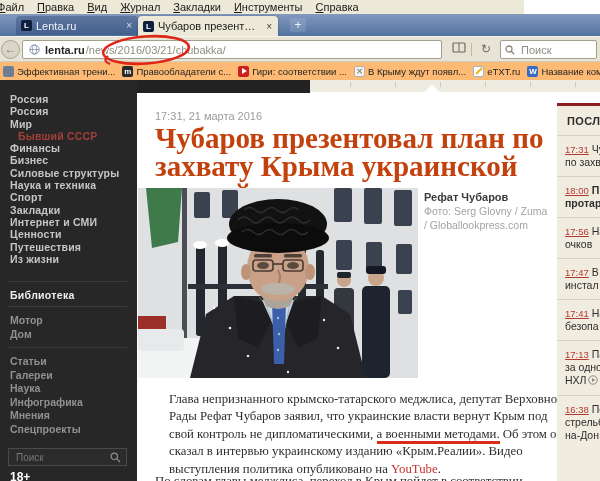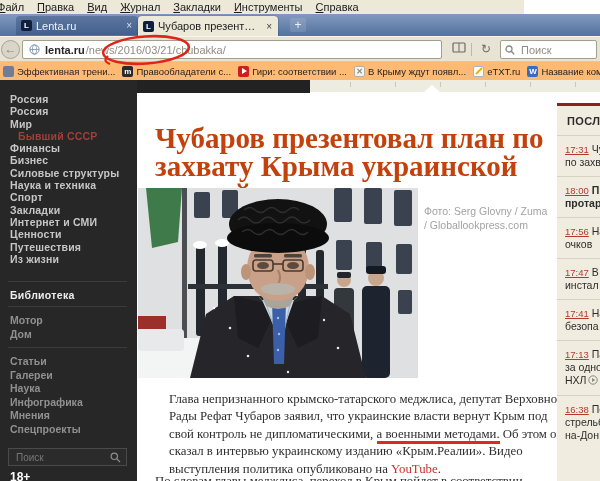--- a/index.html
+++ b/index.html
@@ -235,20 +235,21 @@
       <div class="ssearch">
         <input type="text" placeholder="Поиск" style="">
         <svg width="11" height="11" viewBox="0 0 11 11">
           <circle cx="4.3" cy="4.3" r="3.2" fill="none" stroke="#8d8d8d" stroke-width="1.2"></circle>
           <line x1="6.8" y1="6.8" x2="10" y2="10" stroke="#8d8d8d" stroke-width="1.2"></line>
         </svg>
       </div>
       <div class="age">18+</div>
     </div>
 
+    <div class="tstamp">17:31, 21 марта 2016</div>
     <h1 class="atitle" style="margin:0">Чубаров презентовал план по захвату Крыма украинской армией</h1>
 
     <div class="figure">
       <svg width="280" height="190" viewBox="0 0 280 190">
         <rect width="280" height="190" fill="#dfe0e2"></rect>
 
         <g fill="#39424e">
           <rect x="56" y="4" width="16" height="26" rx="2"></rect>
             <rect x="84" y="2" width="16" height="28" rx="2"></rect>
           <rect x="196" y="0" width="18" height="34" rx="2"></rect>
@@ -325,20 +326,21 @@
         <g fill="#ffffff" opacity=".9">
           <circle cx="92" cy="140" r="1.3"></circle>
             <circle cx="110" cy="168" r="1.3"></circle>
             <circle cx="200" cy="160" r="1.3"></circle>
           <circle cx="76" cy="120" r="1.2"></circle>
             <circle cx="186" cy="132" r="1.2"></circle>
             <circle cx="150" cy="184" r="1.2"></circle>
         </g>
       </svg>
     </div>
+    <div class="capname">Рефат Чубаров</div>
     <div class="capcredit">Фото: Serg Glovny / Zuma / Globallookpress.com</div>
 
     <p class="para" style="margin:0"><span>Глава непризнанного крымско-татарского меджлиса, депутат Верховной Рады Рефат Чубаров заявил, что украинские власти вернут Крым под свой контроль не дипломатическими, </span><span class="redline">а военными методами.</span><span> Об этом он сказал в интервью украинскому изданию «Крым.Реалии». Видео выступления политика опубликовано на </span><a href="#">YouTube</a><span>.</span></p>
     <p class="para2" style="margin:0">По словам главы меджлиса, переход в Крым пойдет в соответствии...</p>
 
     <div class="panel">
       <div class="phead">ПОСЛ</div>
       <div class="nitem">
         <div><span class="tm">17:31</span><span class="ln">Чуб</span></div>
         <div class="ln">по захв</div>

